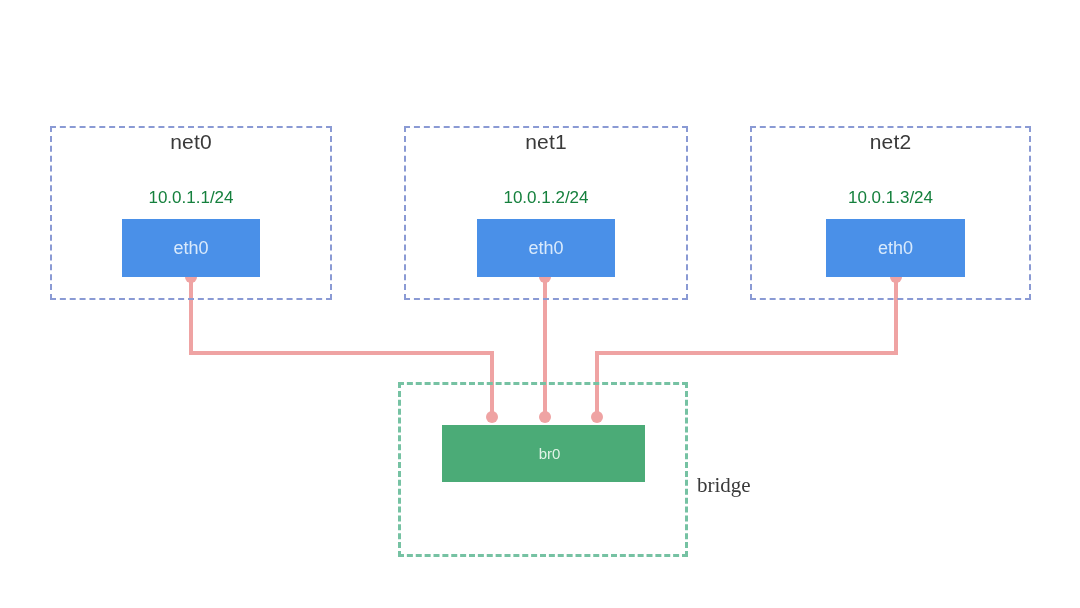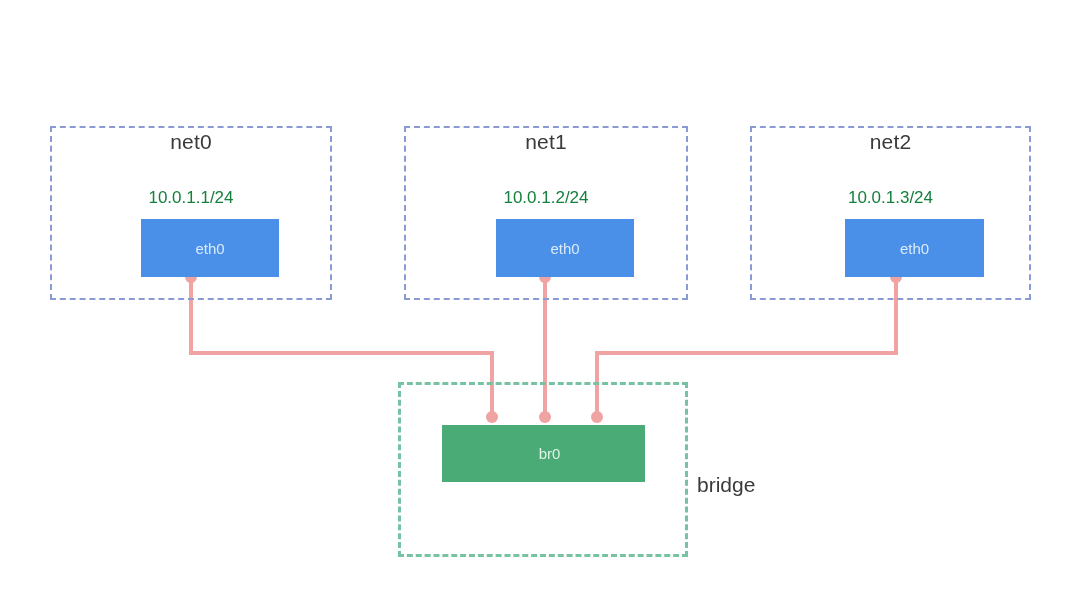--- a/index.html
+++ b/index.html
@@ -43,26 +43,25 @@
     position: absolute;
     font-size: 17px;
     color: #15803d;
     text-align: center;
     white-space: nowrap;
   }
   .iface {
     position: absolute;
     background: #4a90e8;
     color: #d9eafc;
-    font-size: 15px;
+    font-size: 18px;
     display: flex;
     align-items: center;
     justify-content: center;
     box-sizing: border-box;
-    margin-left: 19px;
   }
   .bridge-box {
     position: absolute;
     border: 3px dashed #76c2a3;
     box-sizing: border-box;
     background: transparent;
   }
   .bridge-iface {
     position: absolute;
     background: #4bab77;
@@ -71,20 +70,21 @@
     display: flex;
     align-items: center;
     justify-content: center;
     box-sizing: border-box;
   }
   .bridge-label {
     position: absolute;
     font-size: 21px;
     color: #3a3a3a;
     white-space: nowrap;
+    font-family: Liberation Serif, serif;
   }
 </style>
 </head>
 <body>
 
 <div id="canvas">
 
   <svg id="wires" width="1080" height="608" viewBox="0 0 1080 608">
       <path d="M 191,277 L 191,353 L 492,353 L 492,417" fill="none" stroke="#efa3a3" stroke-width="4" stroke-linecap="butt" stroke-linejoin="miter"></path>
       <path d="M 545,277 L 545,417" fill="none" stroke="#efa3a3" stroke-width="4" stroke-linecap="butt" stroke-linejoin="miter"></path>

